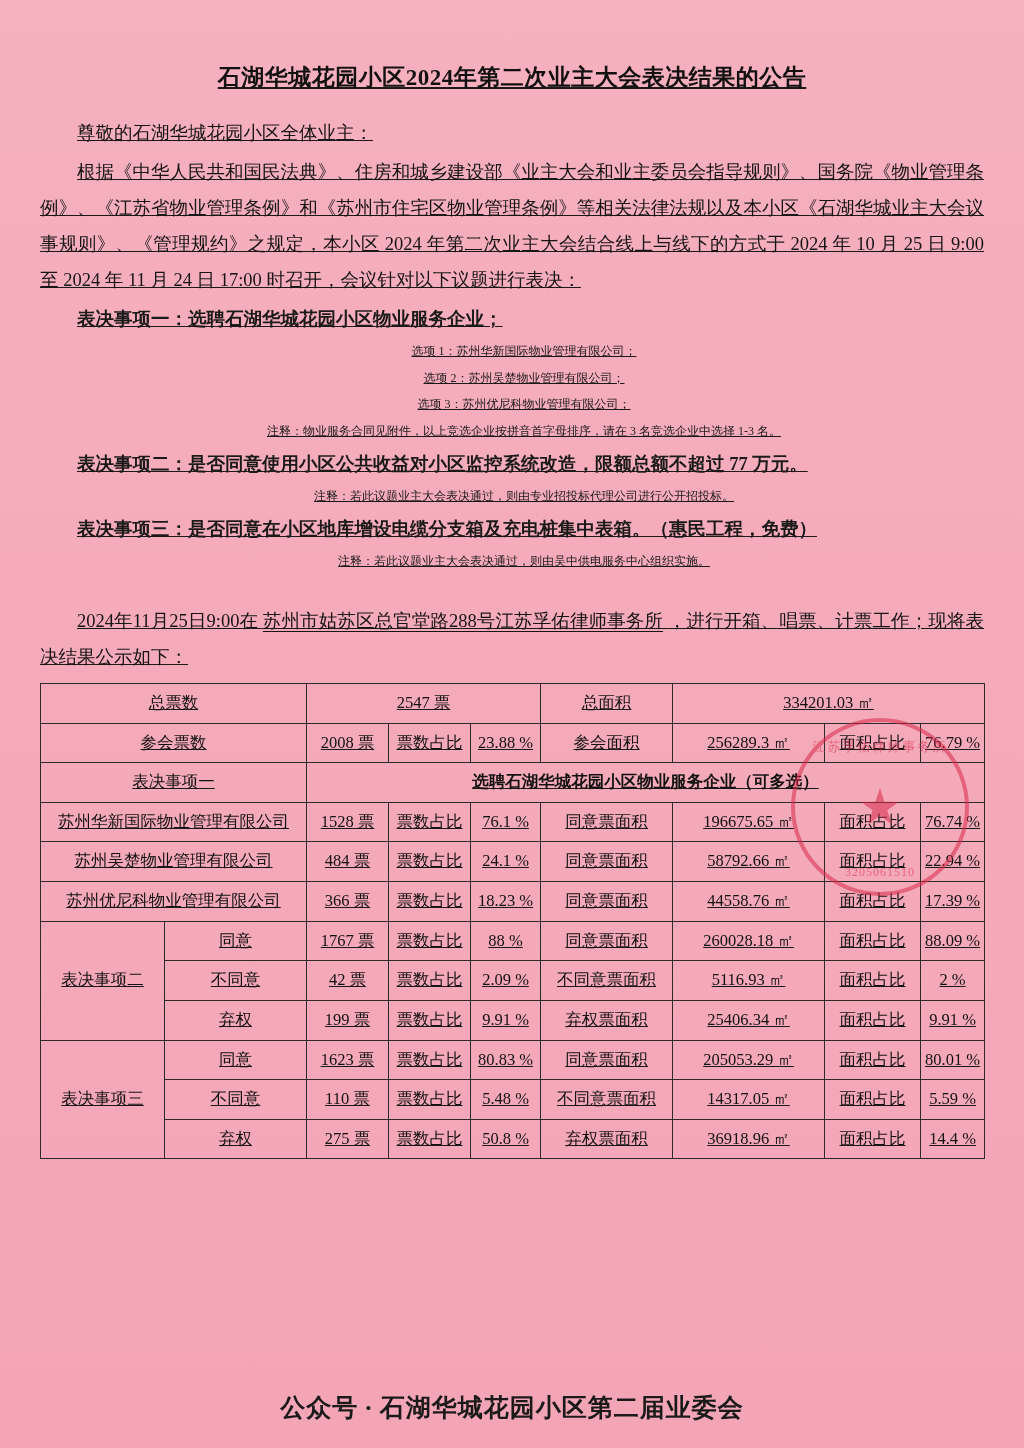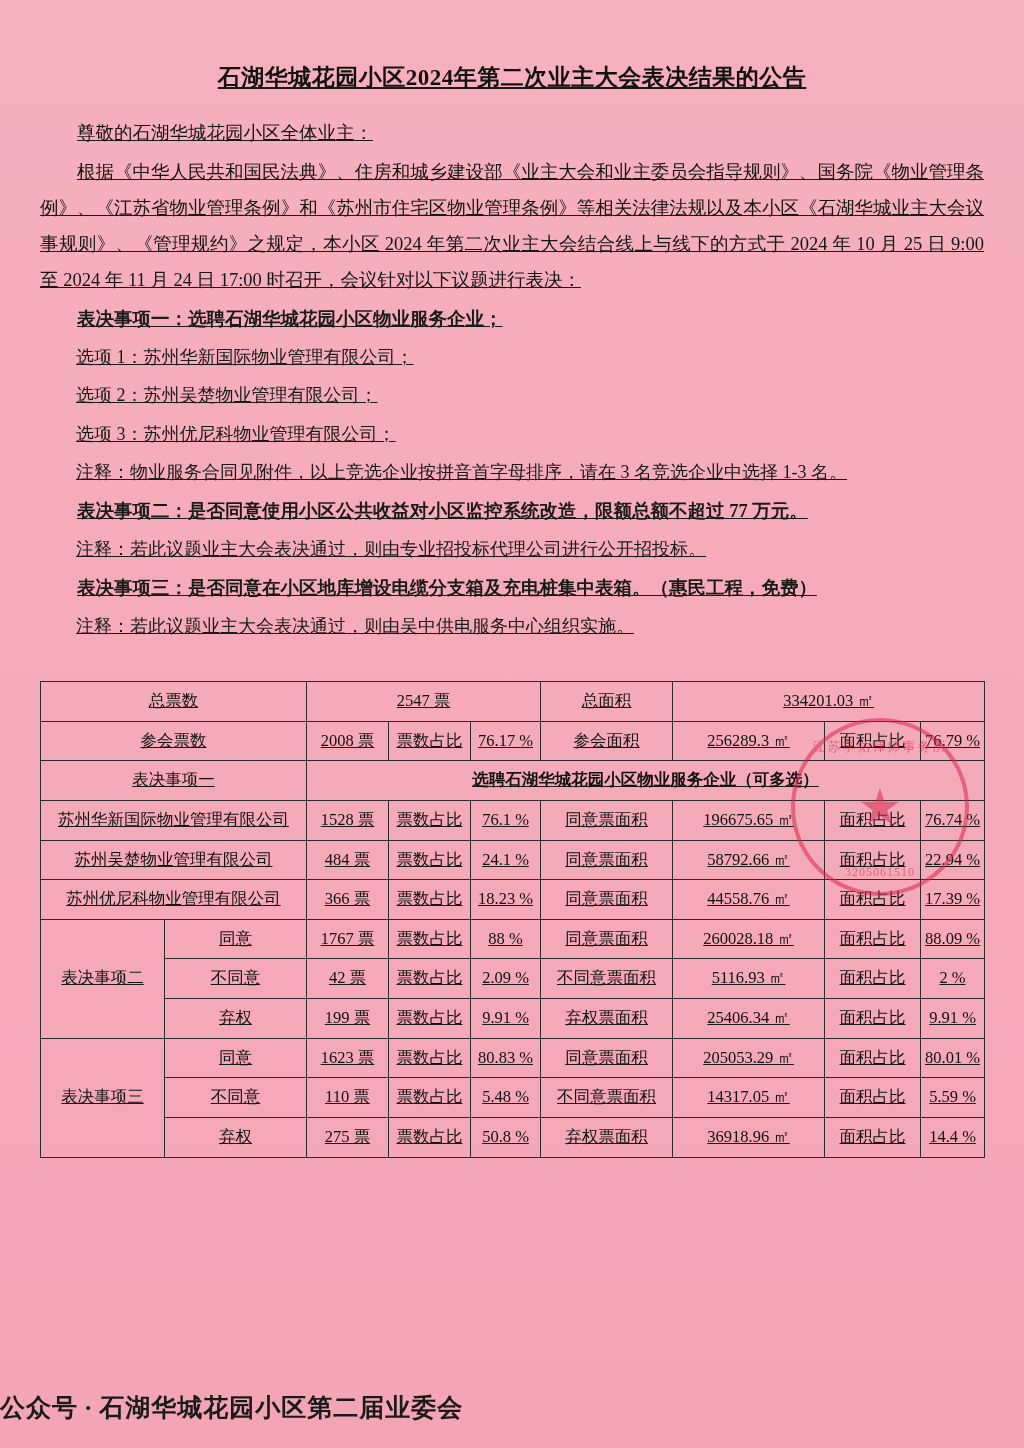--- a/index.html
+++ b/index.html
@@ -45,23 +45,24 @@
   }
   p.item-head {
     font-weight: bold;
     text-indent: 2em;
     font-size: 18.5px;
     line-height: 1.95;
     margin: 0 0 3px 0;
   }
   p.sub {
     text-indent: 2em;
-    font-size: 18px;
+    font-size: 12px;
     line-height: 1.95;
     margin: 0 0 3px 0;
+    text-align: center;
   }
   .spacer {
     height: 26px;
   }
   .underline {
     text-decoration: underline;
     text-underline-offset: 4px;
   }
   table.results {
     width: 100%;
@@ -89,21 +90,21 @@
     font-size: 17px;
   }
   td.company {
     font-size: 16px;
   }
   .footer {
     position: absolute;
     left: 0;
     right: 0;
     bottom: 24px;
-    text-align: left;
+    text-align: center;
     font-size: 25px;
     font-weight: bold;
     color: #1a1a1a;
     letter-spacing: 1px;
   }
   .footer .dot {
     margin: 0 6px;
   }
   
   .seal {
@@ -164,20 +165,25 @@
   <p class="sub">注释：物业服务合同见附件，以上竞选企业按拼音首字母排序，请在 3 名竞选企业中选择 1-3 名。</p>
 
   <p class="item-head">表决事项二：是否同意使用小区公共收益对小区监控系统改造，限额总额不超过 77 万元。</p>
   <p class="sub">注释：若此议题业主大会表决通过，则由专业招投标代理公司进行公开招投标。</p>
 
   <p class="item-head">表决事项三：是否同意在小区地库增设电缆分支箱及充电桩集中表箱。（惠民工程，免费）</p>
   <p class="sub">注释：若此议题业主大会表决通过，则由吴中供电服务中心组织实施。</p>
 
   <div class="spacer"></div>
 
+  <p class="body-text indent">
+    <span>2024年11月25日9:00在</span>
+    <span class="underline">苏州市姑苏区总官堂路288号江苏孚佑律师事务所</span>
+    <span>，进行开箱、唱票、计票工作；现将表决结果公示如下：</span>
+  </p>
 
   <table class="results">
     <colgroup>
       <col style="width:124px">
       <col style="width:142px">
       <col style="width:82px">
       <col style="width:82px">
       <col style="width:70px">
       <col style="width:132px">
       <col style="width:152px">
@@ -188,21 +194,21 @@
       <tr>
         <td colspan="2" class="label-cell">总票数</td>
         <td colspan="3">2547 票</td>
         <td>总面积</td>
         <td colspan="3">334201.03 ㎡</td>
       </tr>
       <tr>
         <td colspan="2" class="label-cell">参会票数</td>
         <td>2008 票</td>
         <td>票数占比</td>
-        <td>76.17 %</td>
+        <td>23.88 %</td>
         <td>参会面积</td>
         <td>256289.3 ㎡</td>
         <td>面积占比</td>
         <td>76.79 %</td>
       </tr>
       <tr>
         <td colspan="2" class="label-cell">表决事项一</td>
         <td colspan="7" class="section-title">选聘石湖华城花园小区物业服务企业（可多选）</td>
       </tr>
 

